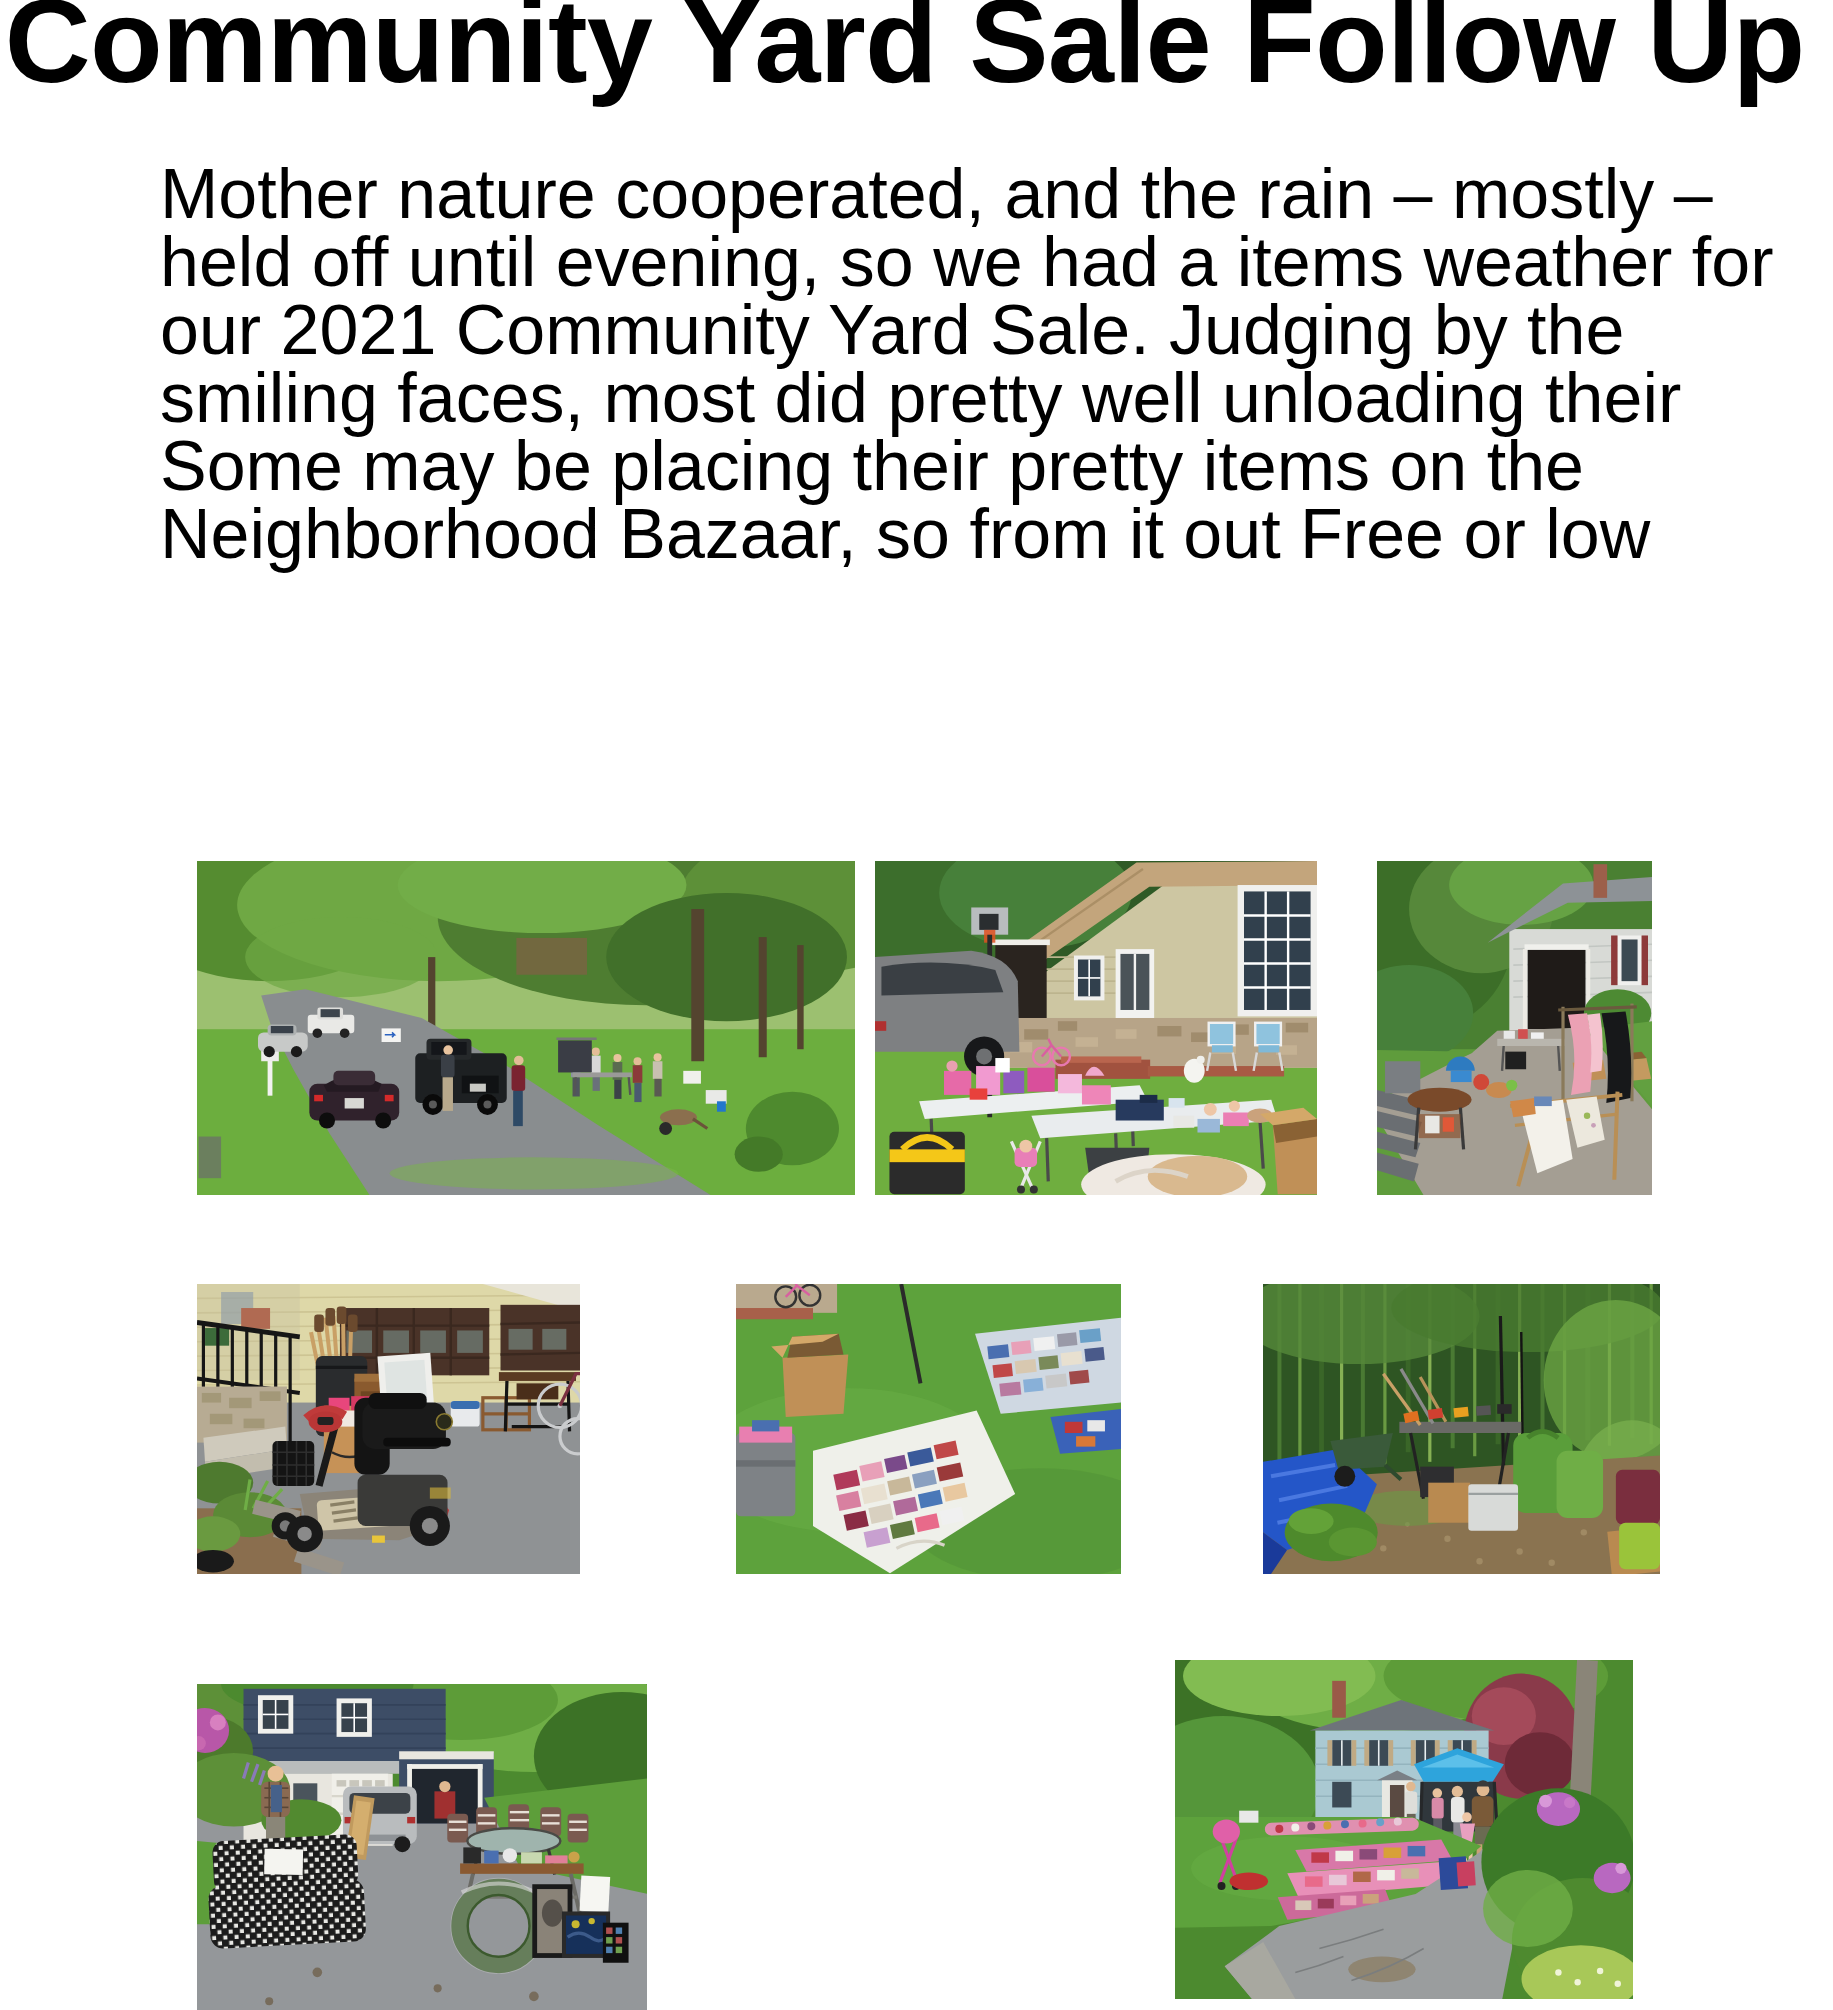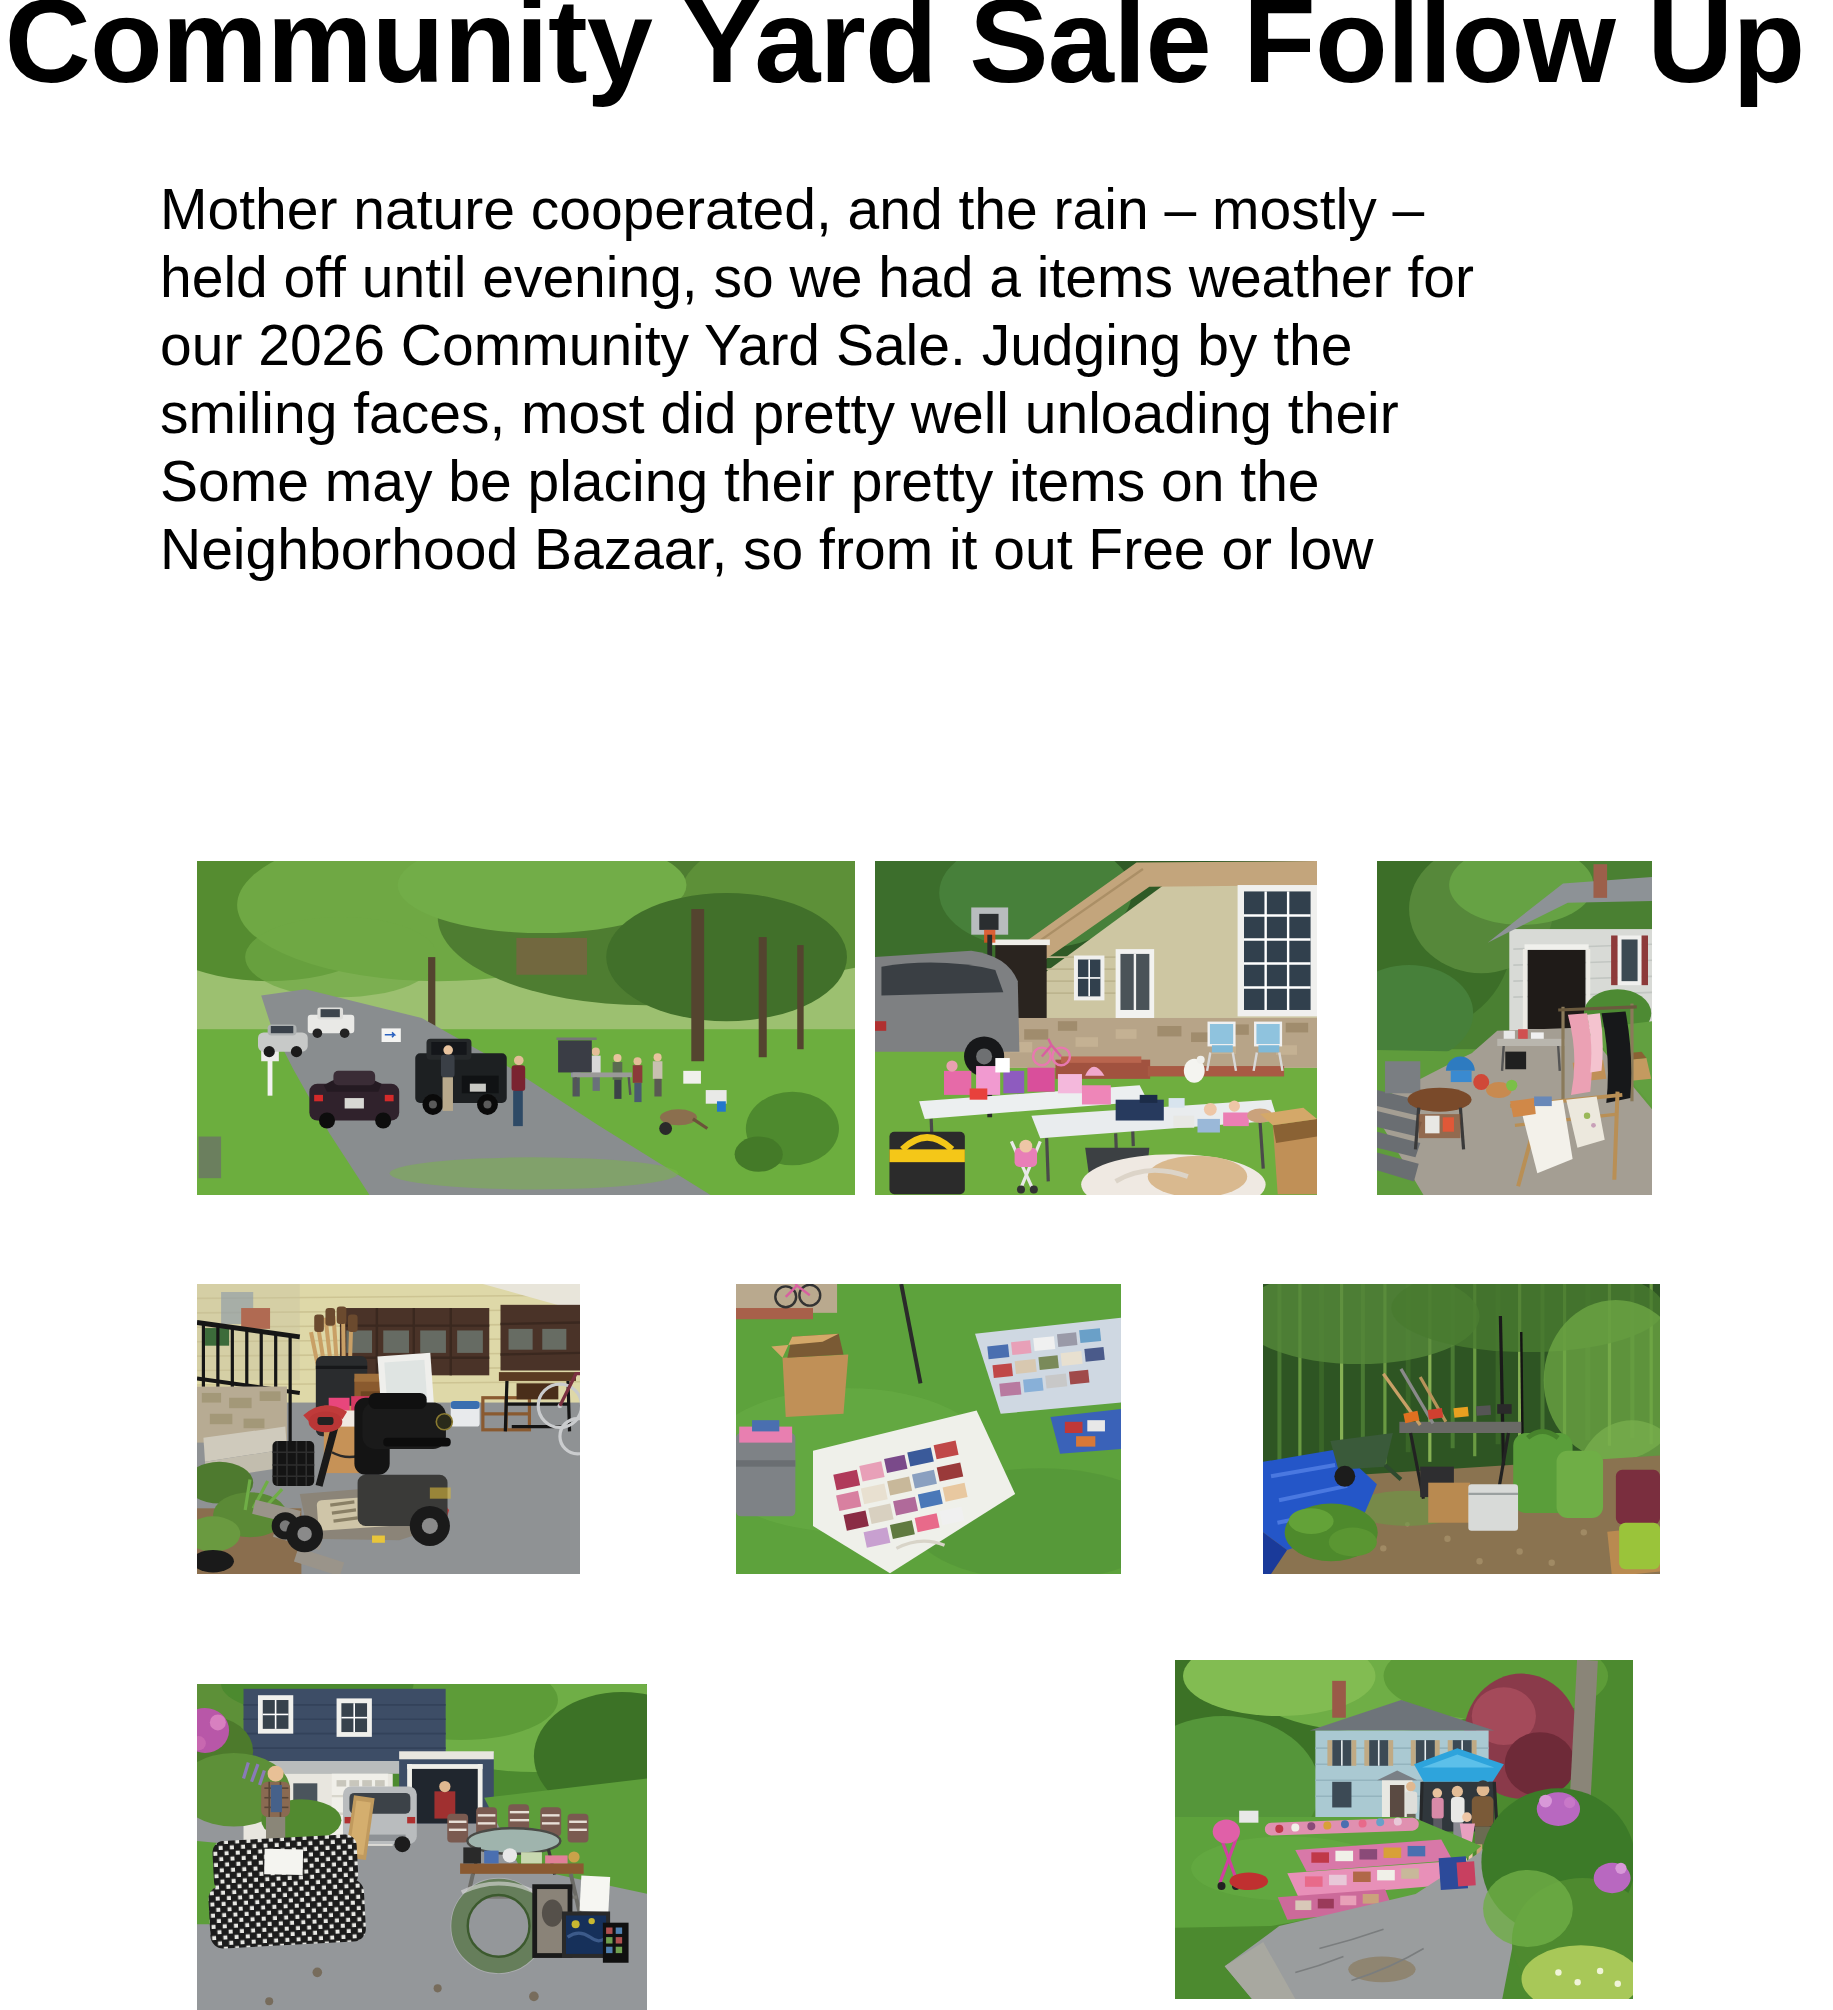--- a/index.html
+++ b/index.html
@@ -1,21 +1,21 @@
 <!DOCTYPE html>
 <html style="font-size:13px"><head>
 <meta charset="utf-8">
 <style>
   html,body{margin:0;padding:0;background:#ffffff;}
   body{width:1834px;height:2010px;position:relative;overflow:hidden;
        font-family:"Liberation Sans","DejaVu Sans",sans-serif;color:#000;}
   .page{position:absolute;inset:0;background:#fff;}
   .title{position:absolute;top:-19px;left:4.8px;margin:0;font-size:119px;font-weight:bold;
          letter-spacing:-0.8px;white-space:nowrap;line-height:1;}
-  .article{position:absolute;top:175px;left:160px;font-size:57px;line-height:68px;}
+  .article{position:absolute;top:160px;left:160px;font-size:70px;line-height:68px;}
   .article .line{white-space:nowrap;}
   .photo{position:absolute;margin:0;padding:0;overflow:hidden;background:#dfe3da;}
   .photo svg{display:block;width:100%;height:100%;}
   
   #ph1{left:197px;top:861px;width:658px;height:334px;}
   #ph2{left:875px;top:861px;width:442px;height:334px;}
   #ph3{left:1377px;top:861px;width:275px;height:334px;}
   #ph4{left:197px;top:1284px;width:383px;height:290px;}
   #ph5{left:736px;top:1284px;width:385px;height:290px;}
   #ph6{left:1263px;top:1284px;width:397px;height:290px;}
@@ -25,21 +25,21 @@
 </head>
 <body>
 
 <div class="page">
 
   <h1 class="title">Community Yard Sale Follow Up</h1>
 
   <div class="article">
     <div class="line">Mother nature cooperated, and the rain – mostly –</div>
     <div class="line">held off until evening, so we had a items weather for</div>
-    <div class="line">our 2026 Community Yard Sale. Judging by the</div>
+    <div class="line">our 2021 Community Yard Sale. Judging by the</div>
     <div class="line">smiling faces, most did pretty well unloading their</div>
     <div class="line">Some may be placing their pretty items on the</div>
     <div class="line">Neighborhood Bazaar, so from it out Free or low</div>
   </div>
 
   <figure class="photo" id="ph1" aria-label="Cars and pickup trucks along a neighborhood road with shoppers browsing yard-sale tables under large trees">
     <svg viewBox="0 0 820 417" preserveAspectRatio="none">
       <rect width="820" height="417" fill="#6cae3e"></rect>
       <rect x="0" y="0" width="820" height="210" fill="#9cc070"></rect>
       <g>

